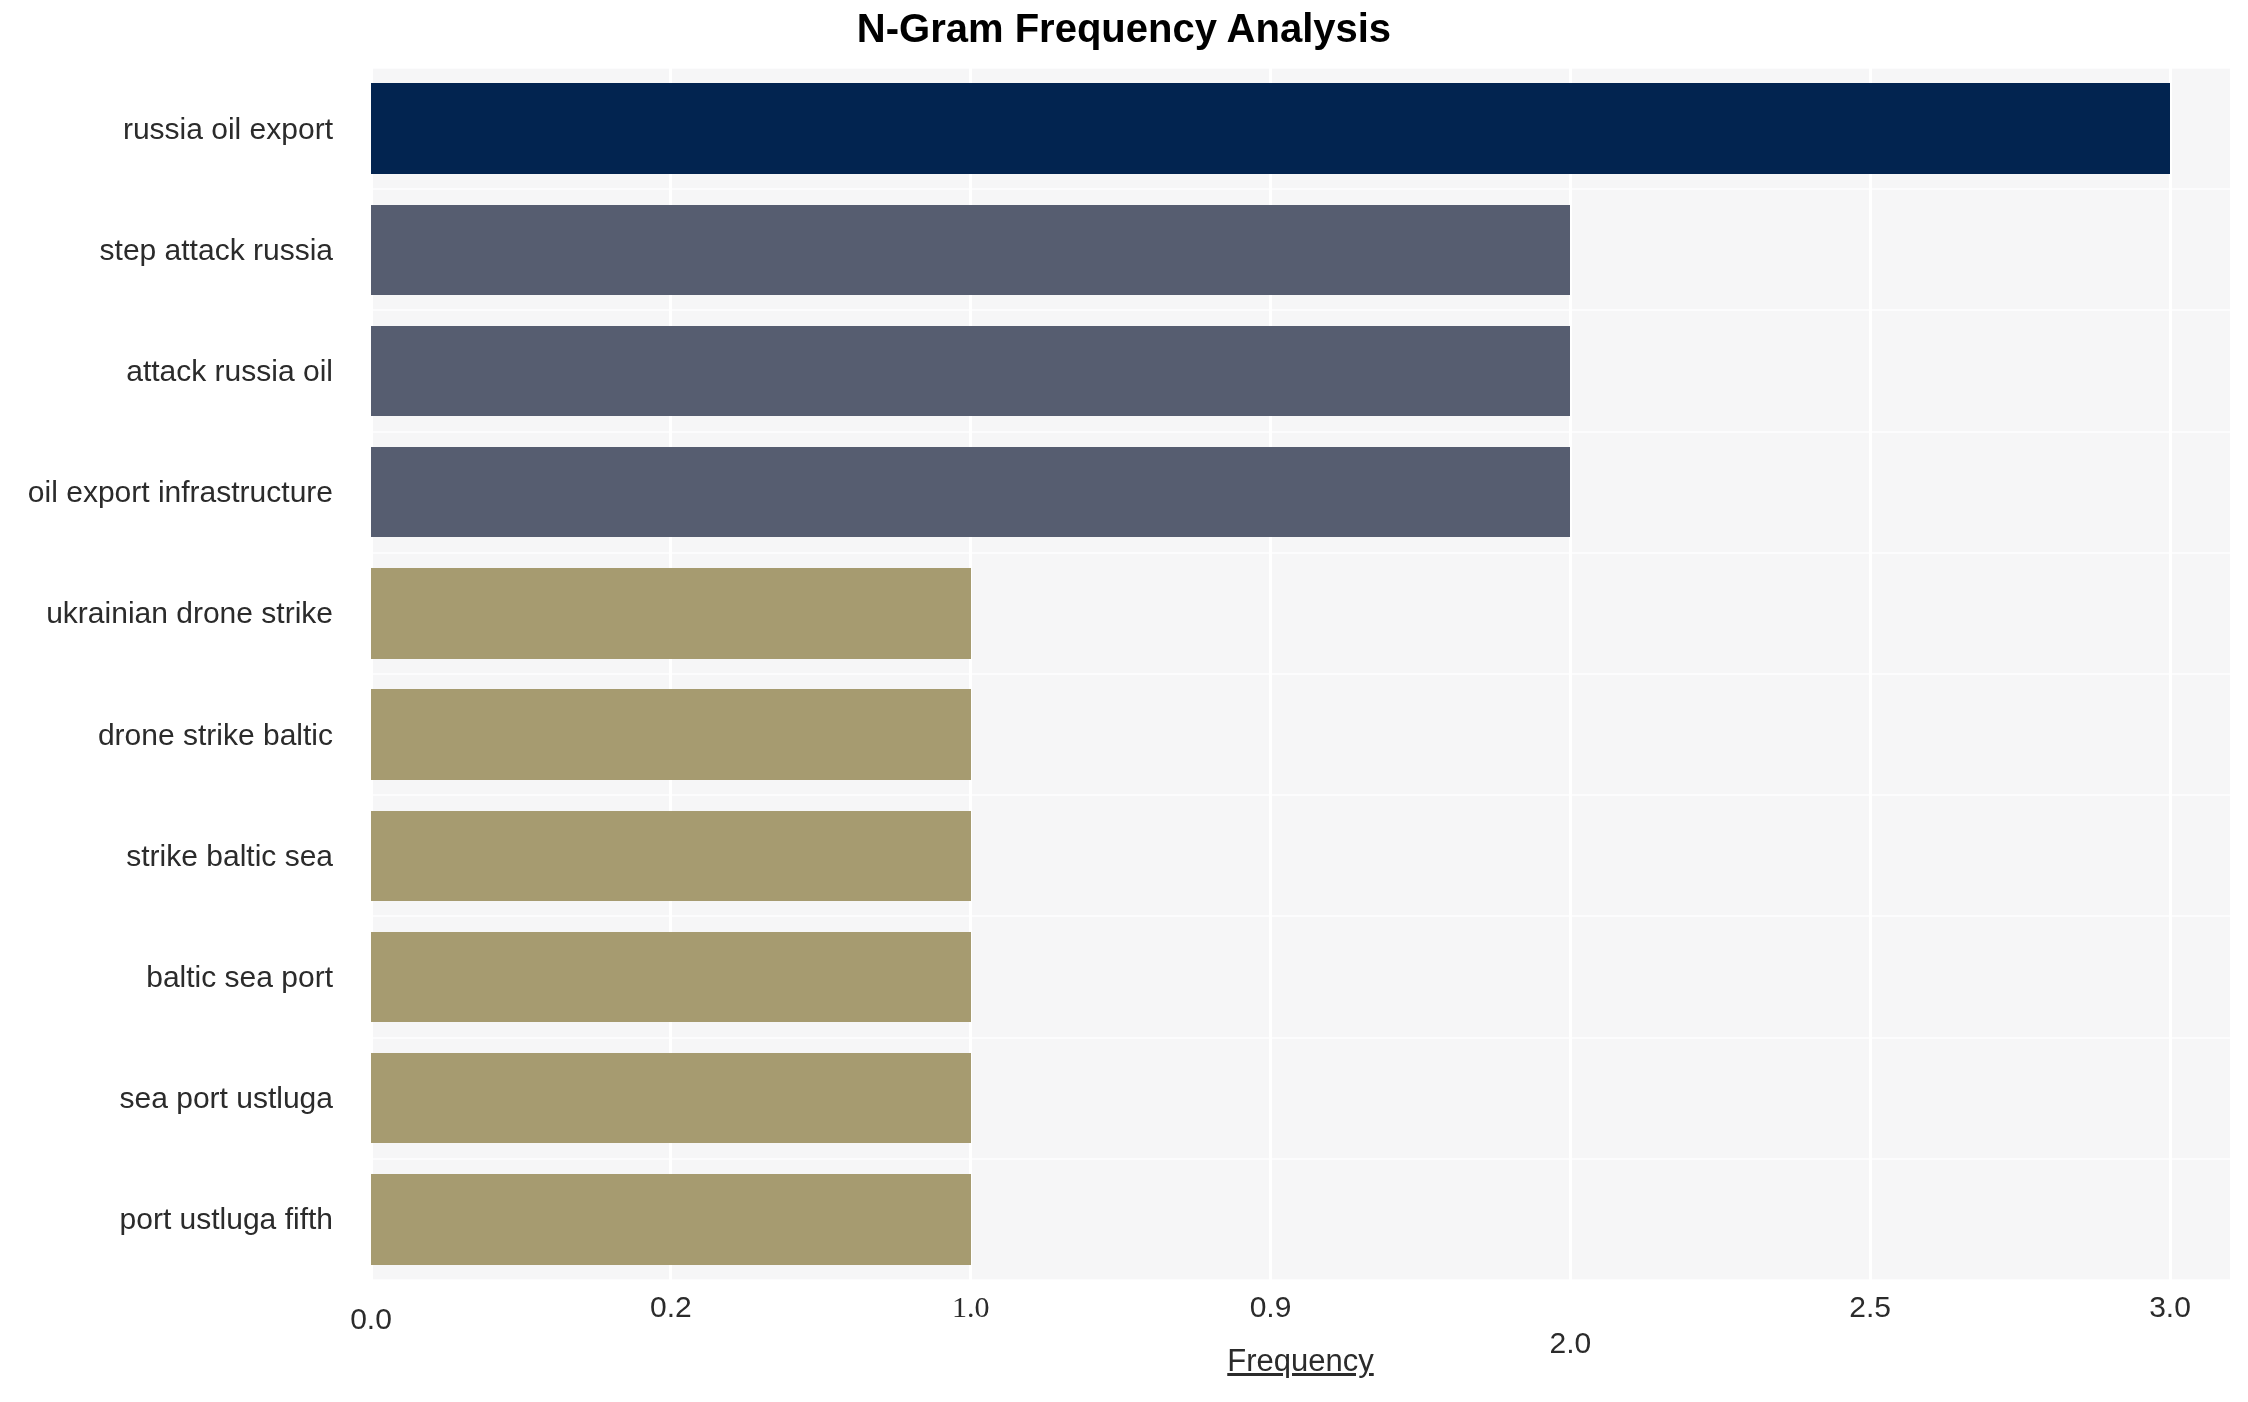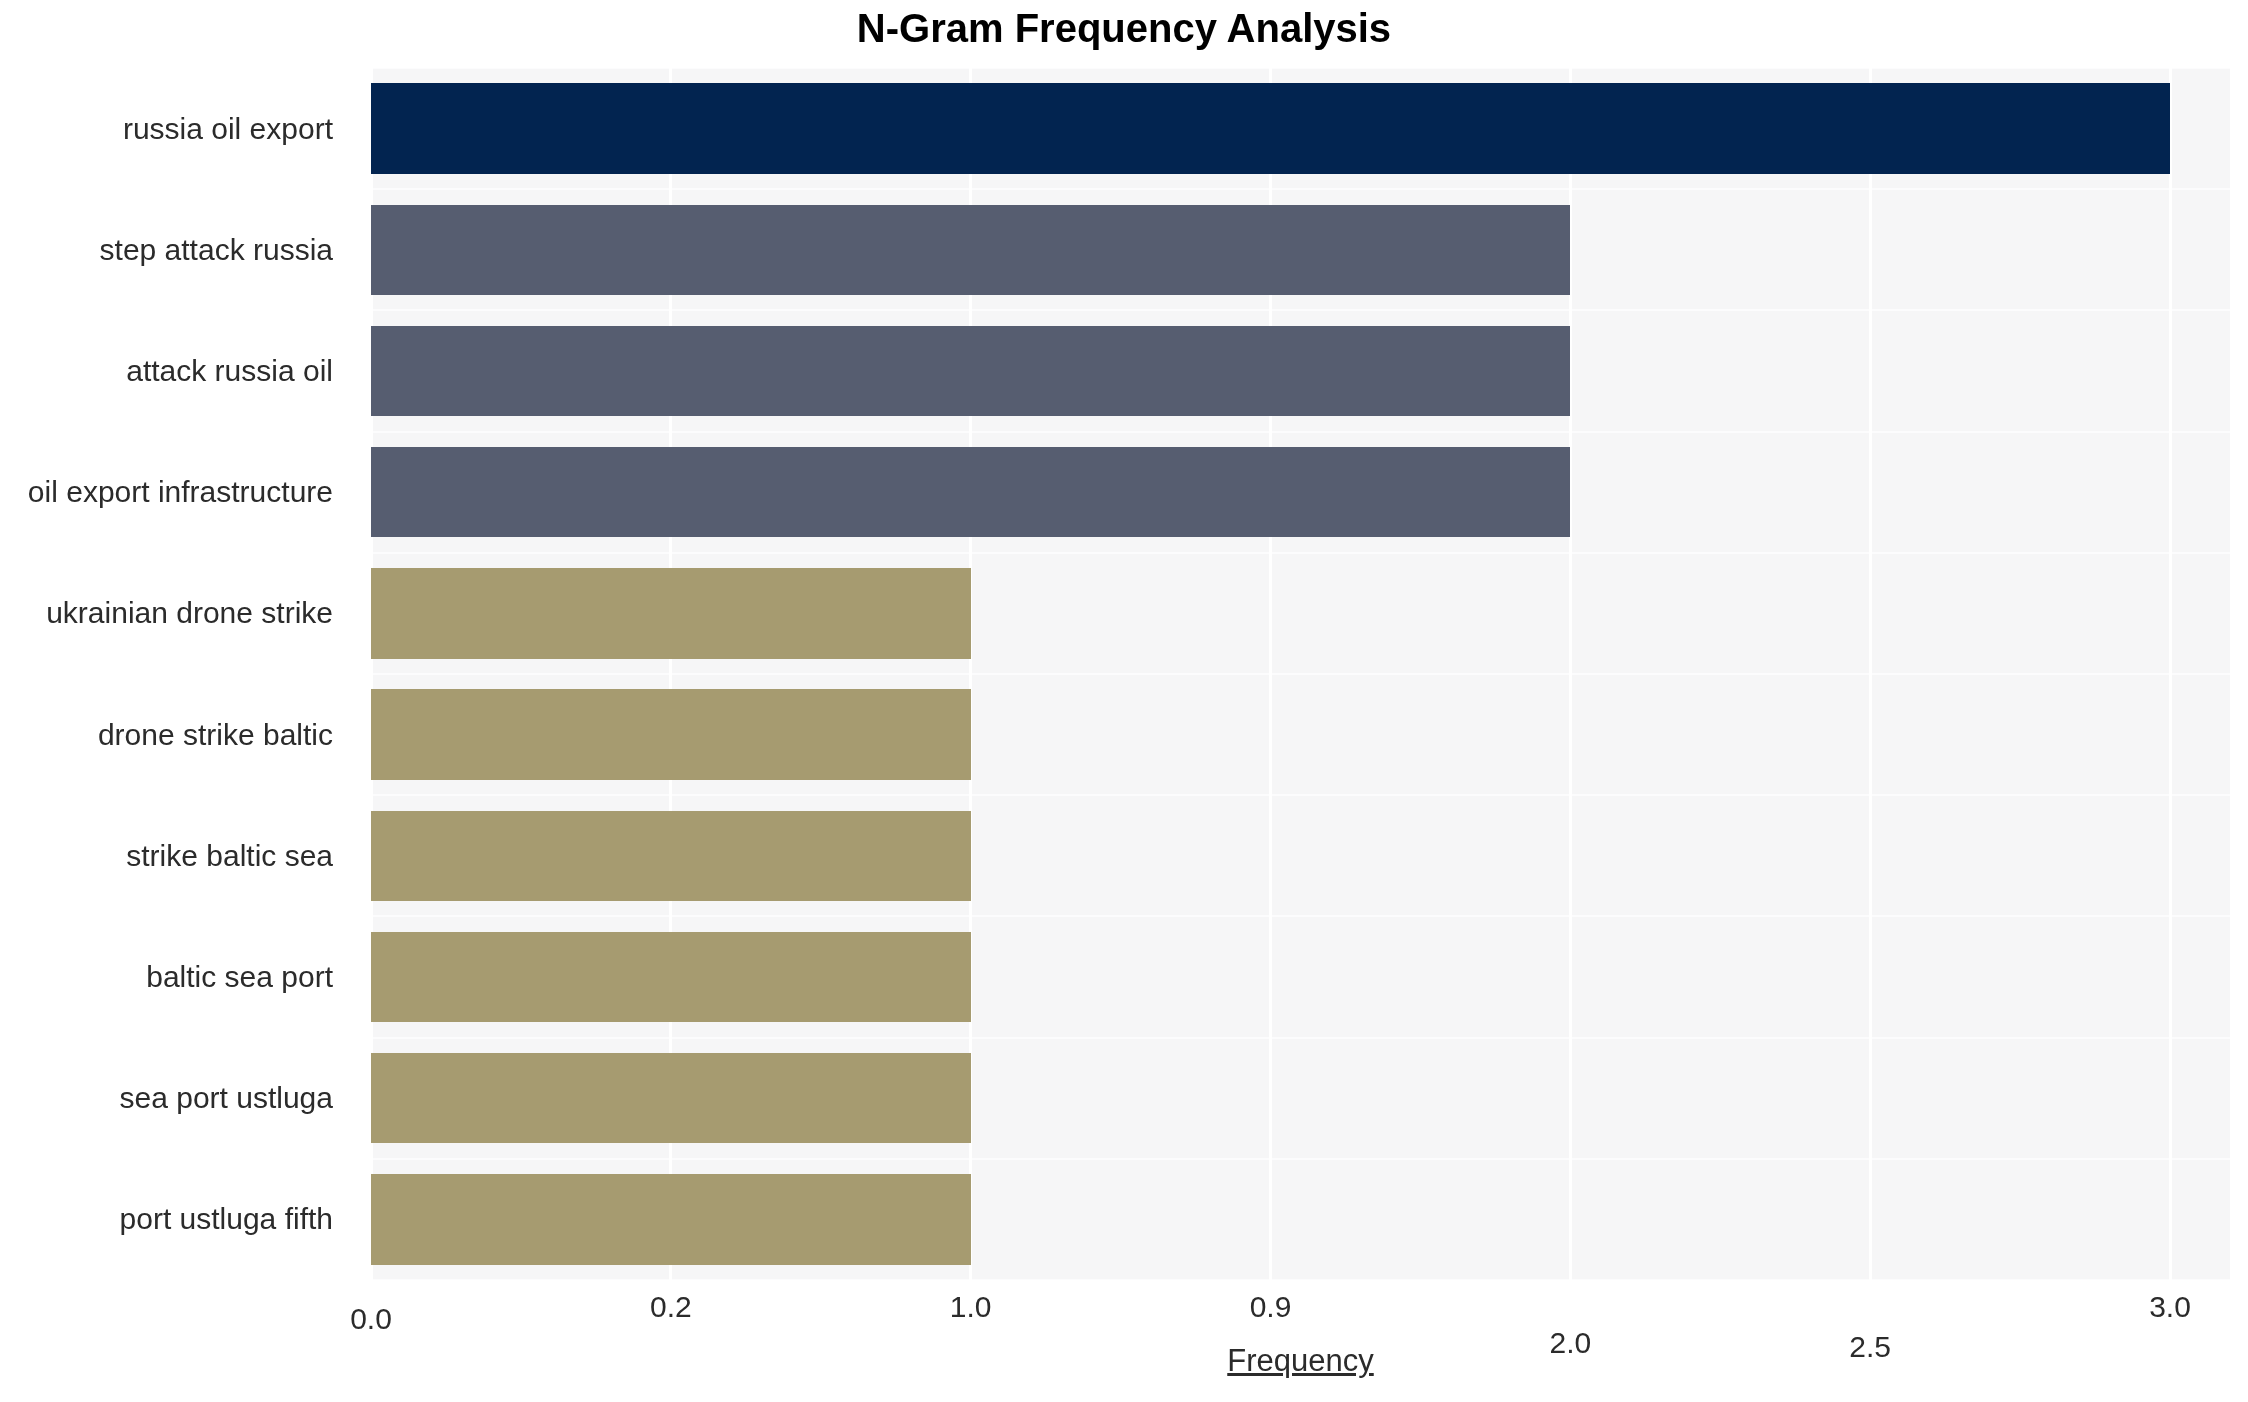--- a/index.html
+++ b/index.html
@@ -172,22 +172,22 @@
       <div class="ytick" style="top: 598.4px; padding-right: 19px;">ukrainian drone strike</div>
       <div class="ytick" style="top: 719.6px; padding-right: 19px;">drone strike baltic</div>
       <div class="ytick" style="top: 840.8px; padding-right: 19px;">strike baltic sea</div>
       <div class="ytick" style="top: 962px; padding-right: 19px;">baltic sea port</div>
       <div class="ytick" style="top: 1083.2px; padding-right: 19px;">sea port ustluga</div>
       <div class="ytick" style="top: 1204.4px; padding-right: 19px;">port ustluga fifth</div>
     </div>
   <div id="xtick-layer">
       <div class="xtick" style="left: 371px; margin-top: 12px;">0.0</div>
       <div class="xtick" style="left: 670.839px;">0.2</div>
-      <div class="xtick" style="left: 970.677px;">1.0</div>
+      <div class="xtick" style="left: 970.677px; font-family: Liberation Serif, serif;">1.0</div>
       <div class="xtick" style="left: 1270.52px;">0.9</div>
       <div class="xtick" style="left: 1570.35px; margin-top: 36px;">2.0</div>
-      <div class="xtick" style="left: 1870.19px; margin-top: 40px;">2.5</div>
+      <div class="xtick" style="left: 1870.19px;">2.5</div>
       <div class="xtick" style="left: 2170.03px; text-align: right;">3.0</div>
     </div>
 
   <div id="xaxis-label">Frequency</div>
 
 </div>
 
 </body></html>

